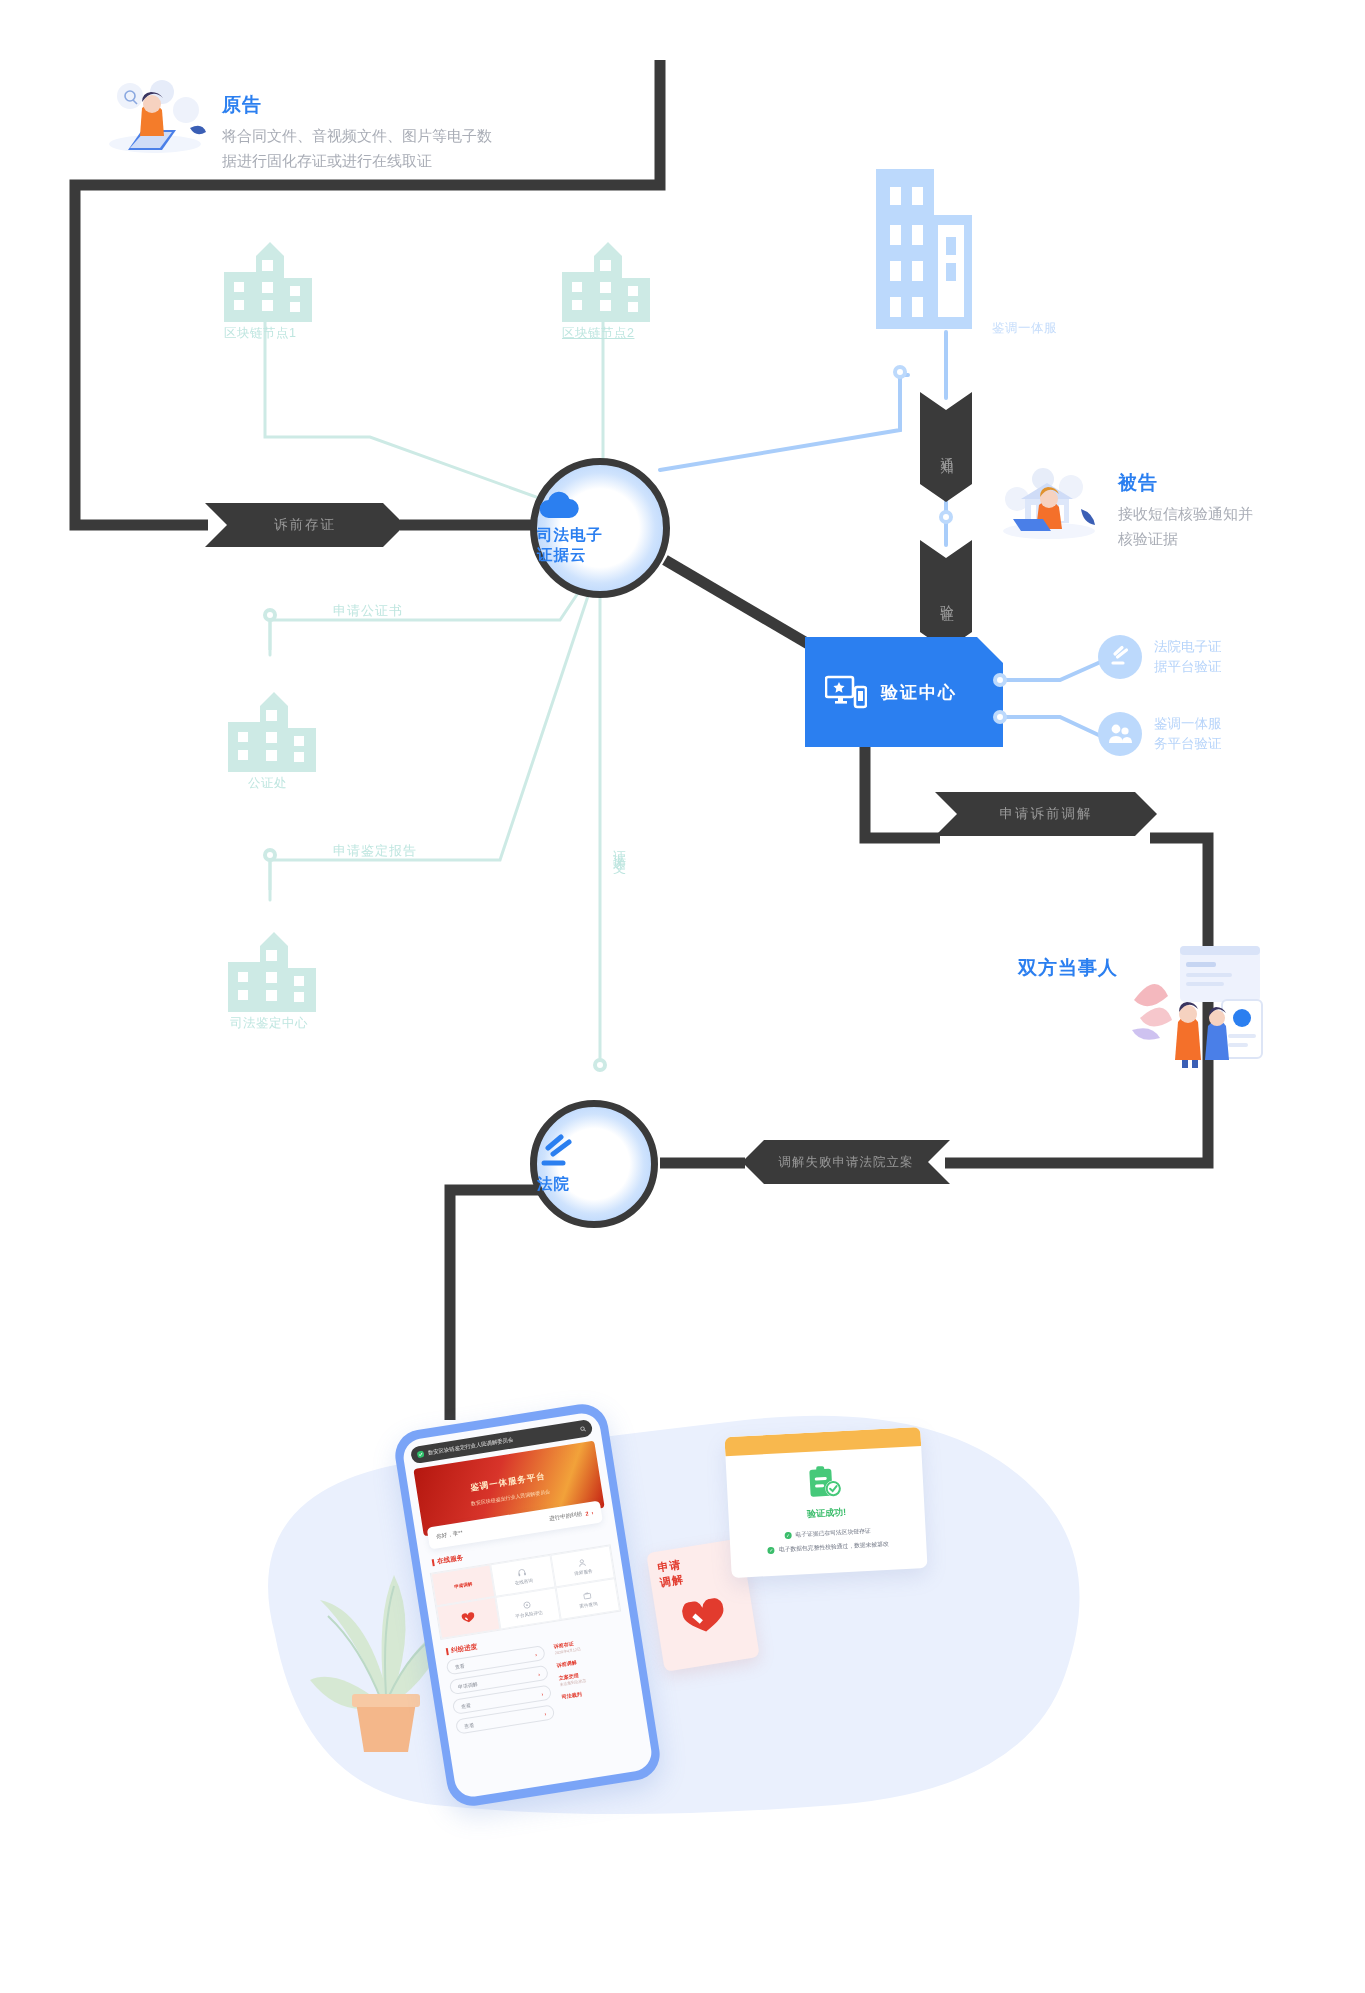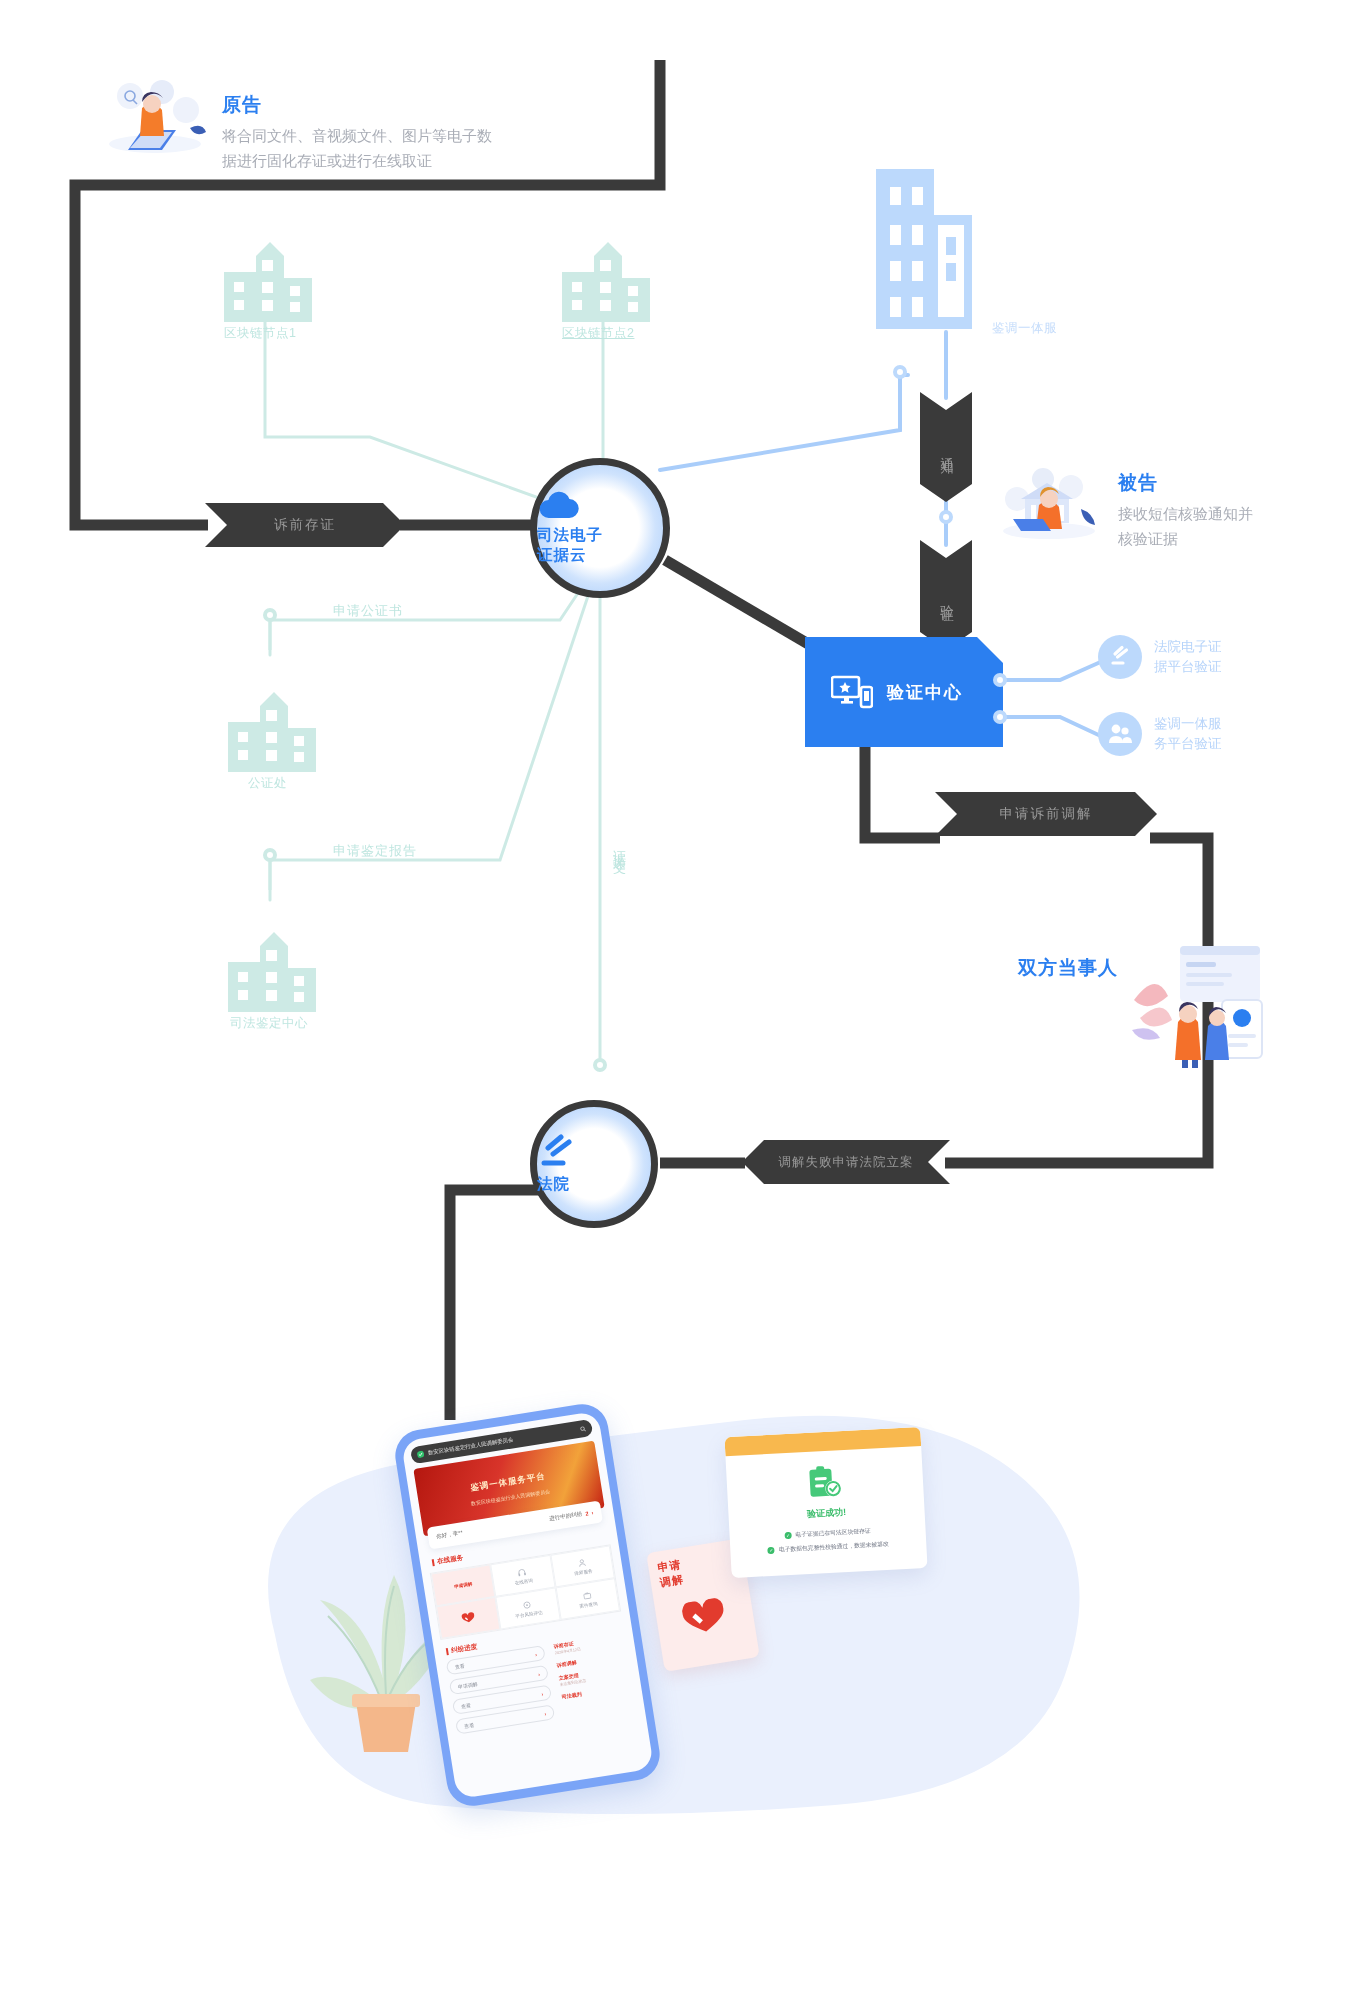--- a/index.html
+++ b/index.html
@@ -106,21 +106,21 @@
   
   .verify-box {
     background: #2b7ff0;
     color: #ffffff;
     font-size: 17px;
     font-weight: bold;
     letter-spacing: 2px;
     display: flex;
     align-items: center;
     gap: 14px;
-    padding-left: 26px;
+    padding-left: 20px;
     clip-path: polygon(0 0, calc(100% - 26px) 0, 100% 26px, 100% 100%, 0 100%);
   }
 
   .circle-icon {
     width: 44px; height: 44px;
     border-radius: 50%;
     background: #bcd9fc;
     display: flex; align-items: center; justify-content: center;
   }
   .dot-ring {

